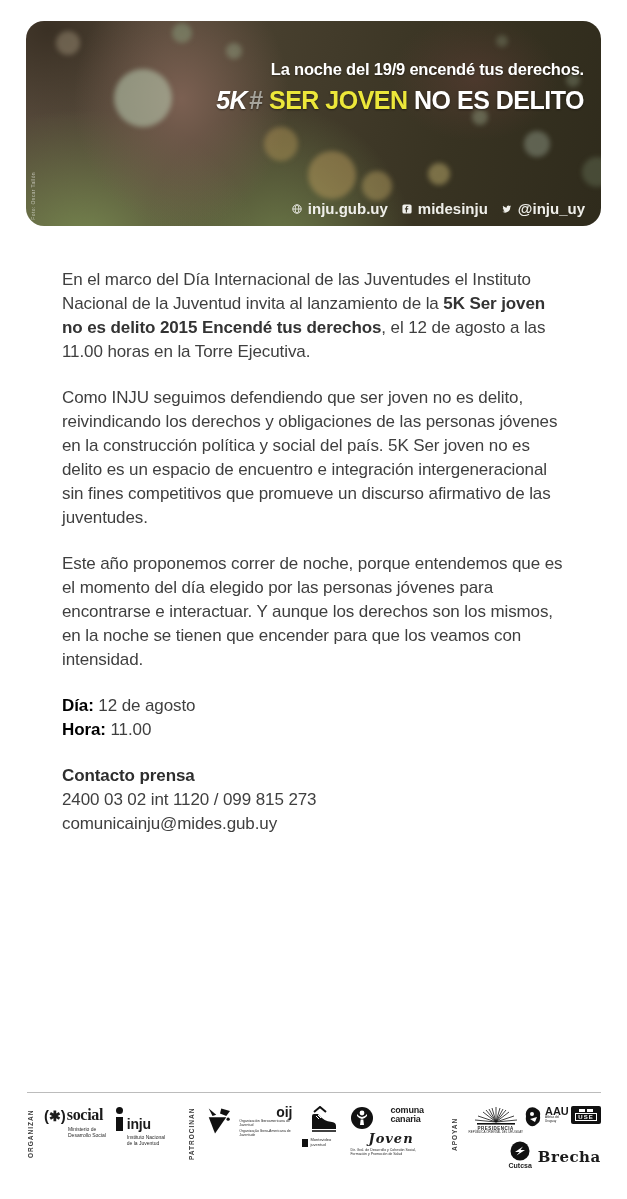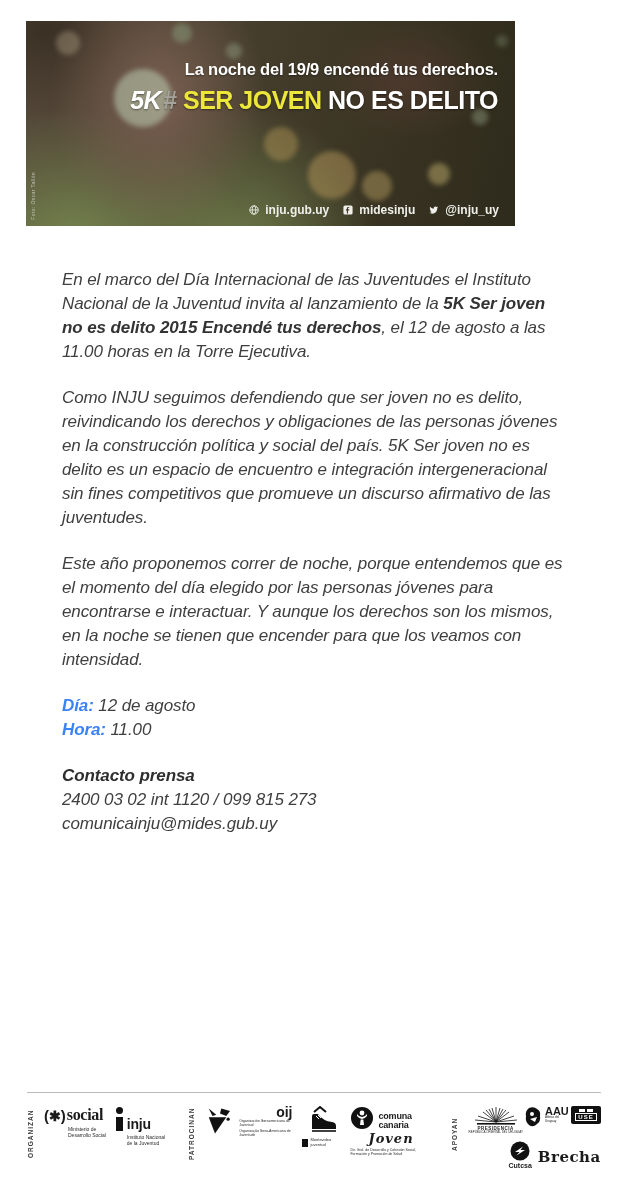--- a/index.html
+++ b/index.html
@@ -3,54 +3,55 @@
 <meta charset="utf-8">
 <style>
   * { margin:0; padding:0; box-sizing:border-box; }
   html,body { background:#ffffff; }
   body {
     width:627px; height:1199px; position:relative; overflow:hidden;
     font-family:"Liberation Sans", sans-serif; color:#404040;
   }
   
   .banner {
-    position:absolute; left:26px; top:21px; width:489px; height:205px;
+    position:absolute; left:26px; top:21px; width:575px; height:205px;
     overflow:hidden; color:#fff;
     background:
       radial-gradient(ellipse 120px 90px at 78% 28%, rgba(94,62,54,.55), rgba(0,0,0,0) 70%),
       radial-gradient(ellipse 150px 180px at 27% 38%, #7b6052 0%, rgba(123,96,82,0) 72%),
       radial-gradient(ellipse 220px 170px at 10% 108%, #75854e 0%, rgba(117,133,78,0) 78%),
       radial-gradient(ellipse 190px 210px at 44% 115%, #6d7c49 0%, rgba(109,124,73,0) 72%),
       radial-gradient(ellipse 160px 120px at 4% 4%, #3a3024 0%, rgba(58,48,36,0) 75%),
       linear-gradient(103deg, #55483a 0%, #473f2e 40%, #383322 72%, #2f2b1c 100%);
+    border-radius: 18px;
   }
   .bokeh { position:absolute; border-radius:50%; filter:blur(2.5px); }
   .banner-headline { position:absolute; right:17px; top:39px; text-align:right; }
   .banner-tagline { font-size:16.5px; font-weight:700; letter-spacing:-0.2px;
     color:#ffffff; text-shadow:0 1px 2px rgba(0,0,0,.4); }
   .banner-main { margin-top:7px; font-size:25px; font-weight:800; letter-spacing:-0.5px;
     text-shadow:0 1px 2px rgba(0,0,0,.45); white-space:nowrap; }
   .hl-5k { font-style:italic; color:#ffffff; padding-right:2px; }
   .hl-hash { color:#a6a49c; font-weight:700; }
   .hl-yellow { color:#ece73a; }
   .hl-white { color:#ffffff; }
   .banner-social { position:absolute; right:16px; bottom:9px; display:flex; align-items:center;
-    gap:6px; font-size:12px; font-weight:700; color:#efefea; }
+    gap:6px; font-size:15px; font-weight:700; color:#efefea; }
   .banner-social .sicon { width:10px; height:10px; display:inline-block; }
   .banner-social .slabel { margin-right:8px; }
   .banner-social .slabel:last-child { margin-right:0; }
   .photo-credit { position:absolute; left:4px; bottom:6px; font-size:5px; color:rgba(255,255,255,.55);
     writing-mode:vertical-rl; transform:rotate(180deg); letter-spacing:.4px; }
   
   .content { position:absolute; left:62px; top:268px; width:505px;
-    font-size:17px; line-height:24px; letter-spacing:-0.1px; color:#3f3f3f;font-style:italic; }
+    font-size:17px; line-height:24px; letter-spacing:-0.1px; color:#3f3f3f; }
   .content p { margin-bottom:22px; }
   .content b { color:#333333; }
   .details-block { margin-bottom:22px; }
-  .detail-label { font-weight:700; color:#3b82f6;margin-top:32px; }
+  .detail-label { font-weight:700; color:#000000;margin-top:32px; }
   .contact-title { font-weight:700; color:#2e2e2e;margin-top:15px; }
   
   .divider { position:absolute; left:27px; top:1092px; width:574px; height:0;
     border-top:1px solid #bcbcbc; }
   .footer { position:absolute; left:27px; top:1106px; width:574px; height:84px;
     display:flex; align-items:flex-start; justify-content:space-between; color:#1b1b1b; }
   .fgroup { display:flex; align-items:flex-start; gap:10px; }
   .vlabel { writing-mode:vertical-rl; transform:rotate(180deg); font-size:6.5px; font-weight:700;
     letter-spacing:1px; color:#3c3c3c; height:52px; text-align:center; margin-top:2px; }
   .logo { display:flex; flex-direction:column; align-items:flex-start; }
@@ -67,21 +68,21 @@
   .inju-i .dot { position:absolute; top:0; left:0; width:7px; height:7px; border-radius:50%; background:#111; }
   .inju-i .stem { position:absolute; bottom:0; left:0; width:7px; height:14px; background:#111; }
   .inju-word { font-size:14px; font-weight:800; letter-spacing:-0.2px; line-height:14px; }
   .inju .logo-sub { margin:3px 0 0 11px; }
   .oij-row { display:flex; gap:4px; align-items:flex-start; }
   .oij-word { font-size:14px; font-weight:800; line-height:13px;margin-left:37px; }
   .oij-subs { width:52px; }
   .sneaker { align-items:center; }
   .mvd-row { display:flex; align-items:center; gap:2px; margin-top:2px; }
   .mvd-box { width:6px; height:8px; background:#111; }
-  .comuna-top { display:flex; align-items:flex-end; gap:4px; }
+  .comuna-top { display:flex; align-items:flex-start; gap:16px; }
   .comuna-words { font-size:9px; font-weight:800; line-height:9px; letter-spacing:-0.2px; }
   .comuna-joven { font-family:"DejaVu Serif", serif; font-style:italic; font-weight:700;
     font-size:13px; margin:1px 0 0 18px; letter-spacing:1px; }
   .comuna .logo-sub { font-size:3.5px; line-height:4px; margin-top:2px; }
   .apoyan-cluster { display:flex; flex-direction:column; gap:6px; }
   .apoyan-row { display:flex; align-items:flex-start; gap:2px; }
   .apoyan-row2 { display:flex; align-items:center; gap:6px; margin-left:40px; }
   .presidencia { align-items:center; }
   .presidencia .logo-sub { font-size:3px; line-height:3.5px; text-align:center; }
   .pres-name { font-size:4.5px; font-weight:700; letter-spacing:.5px; }

